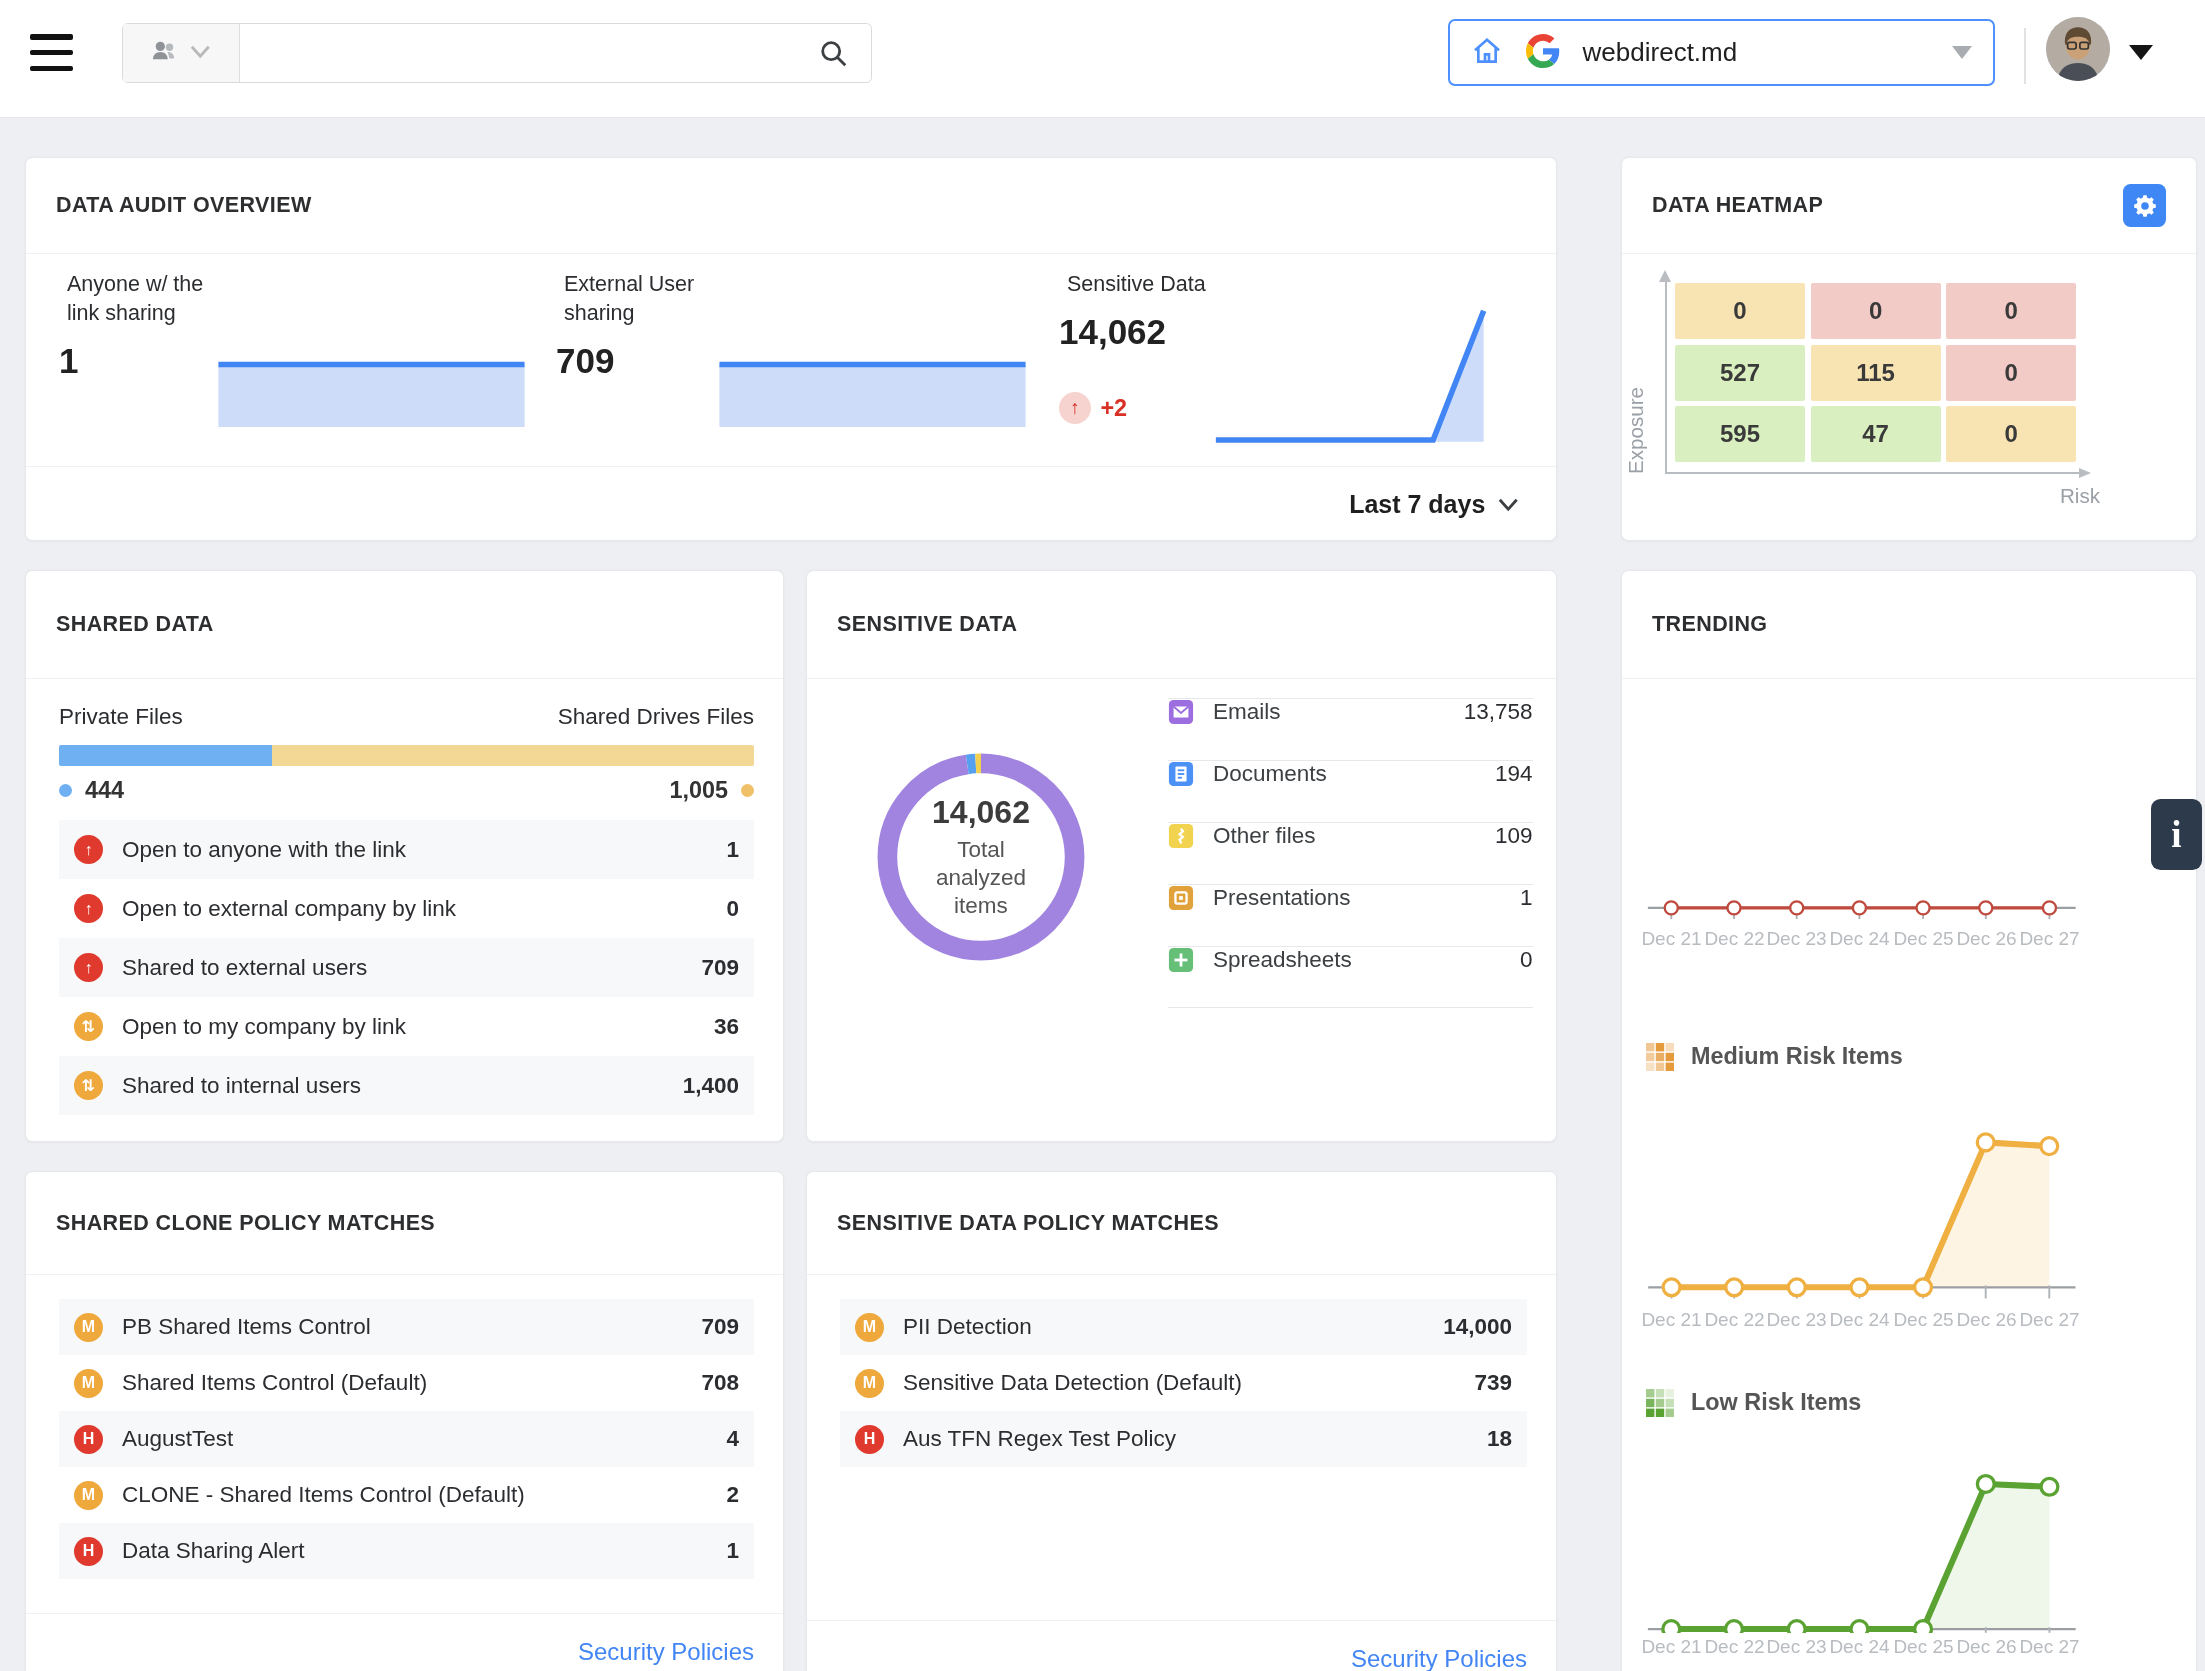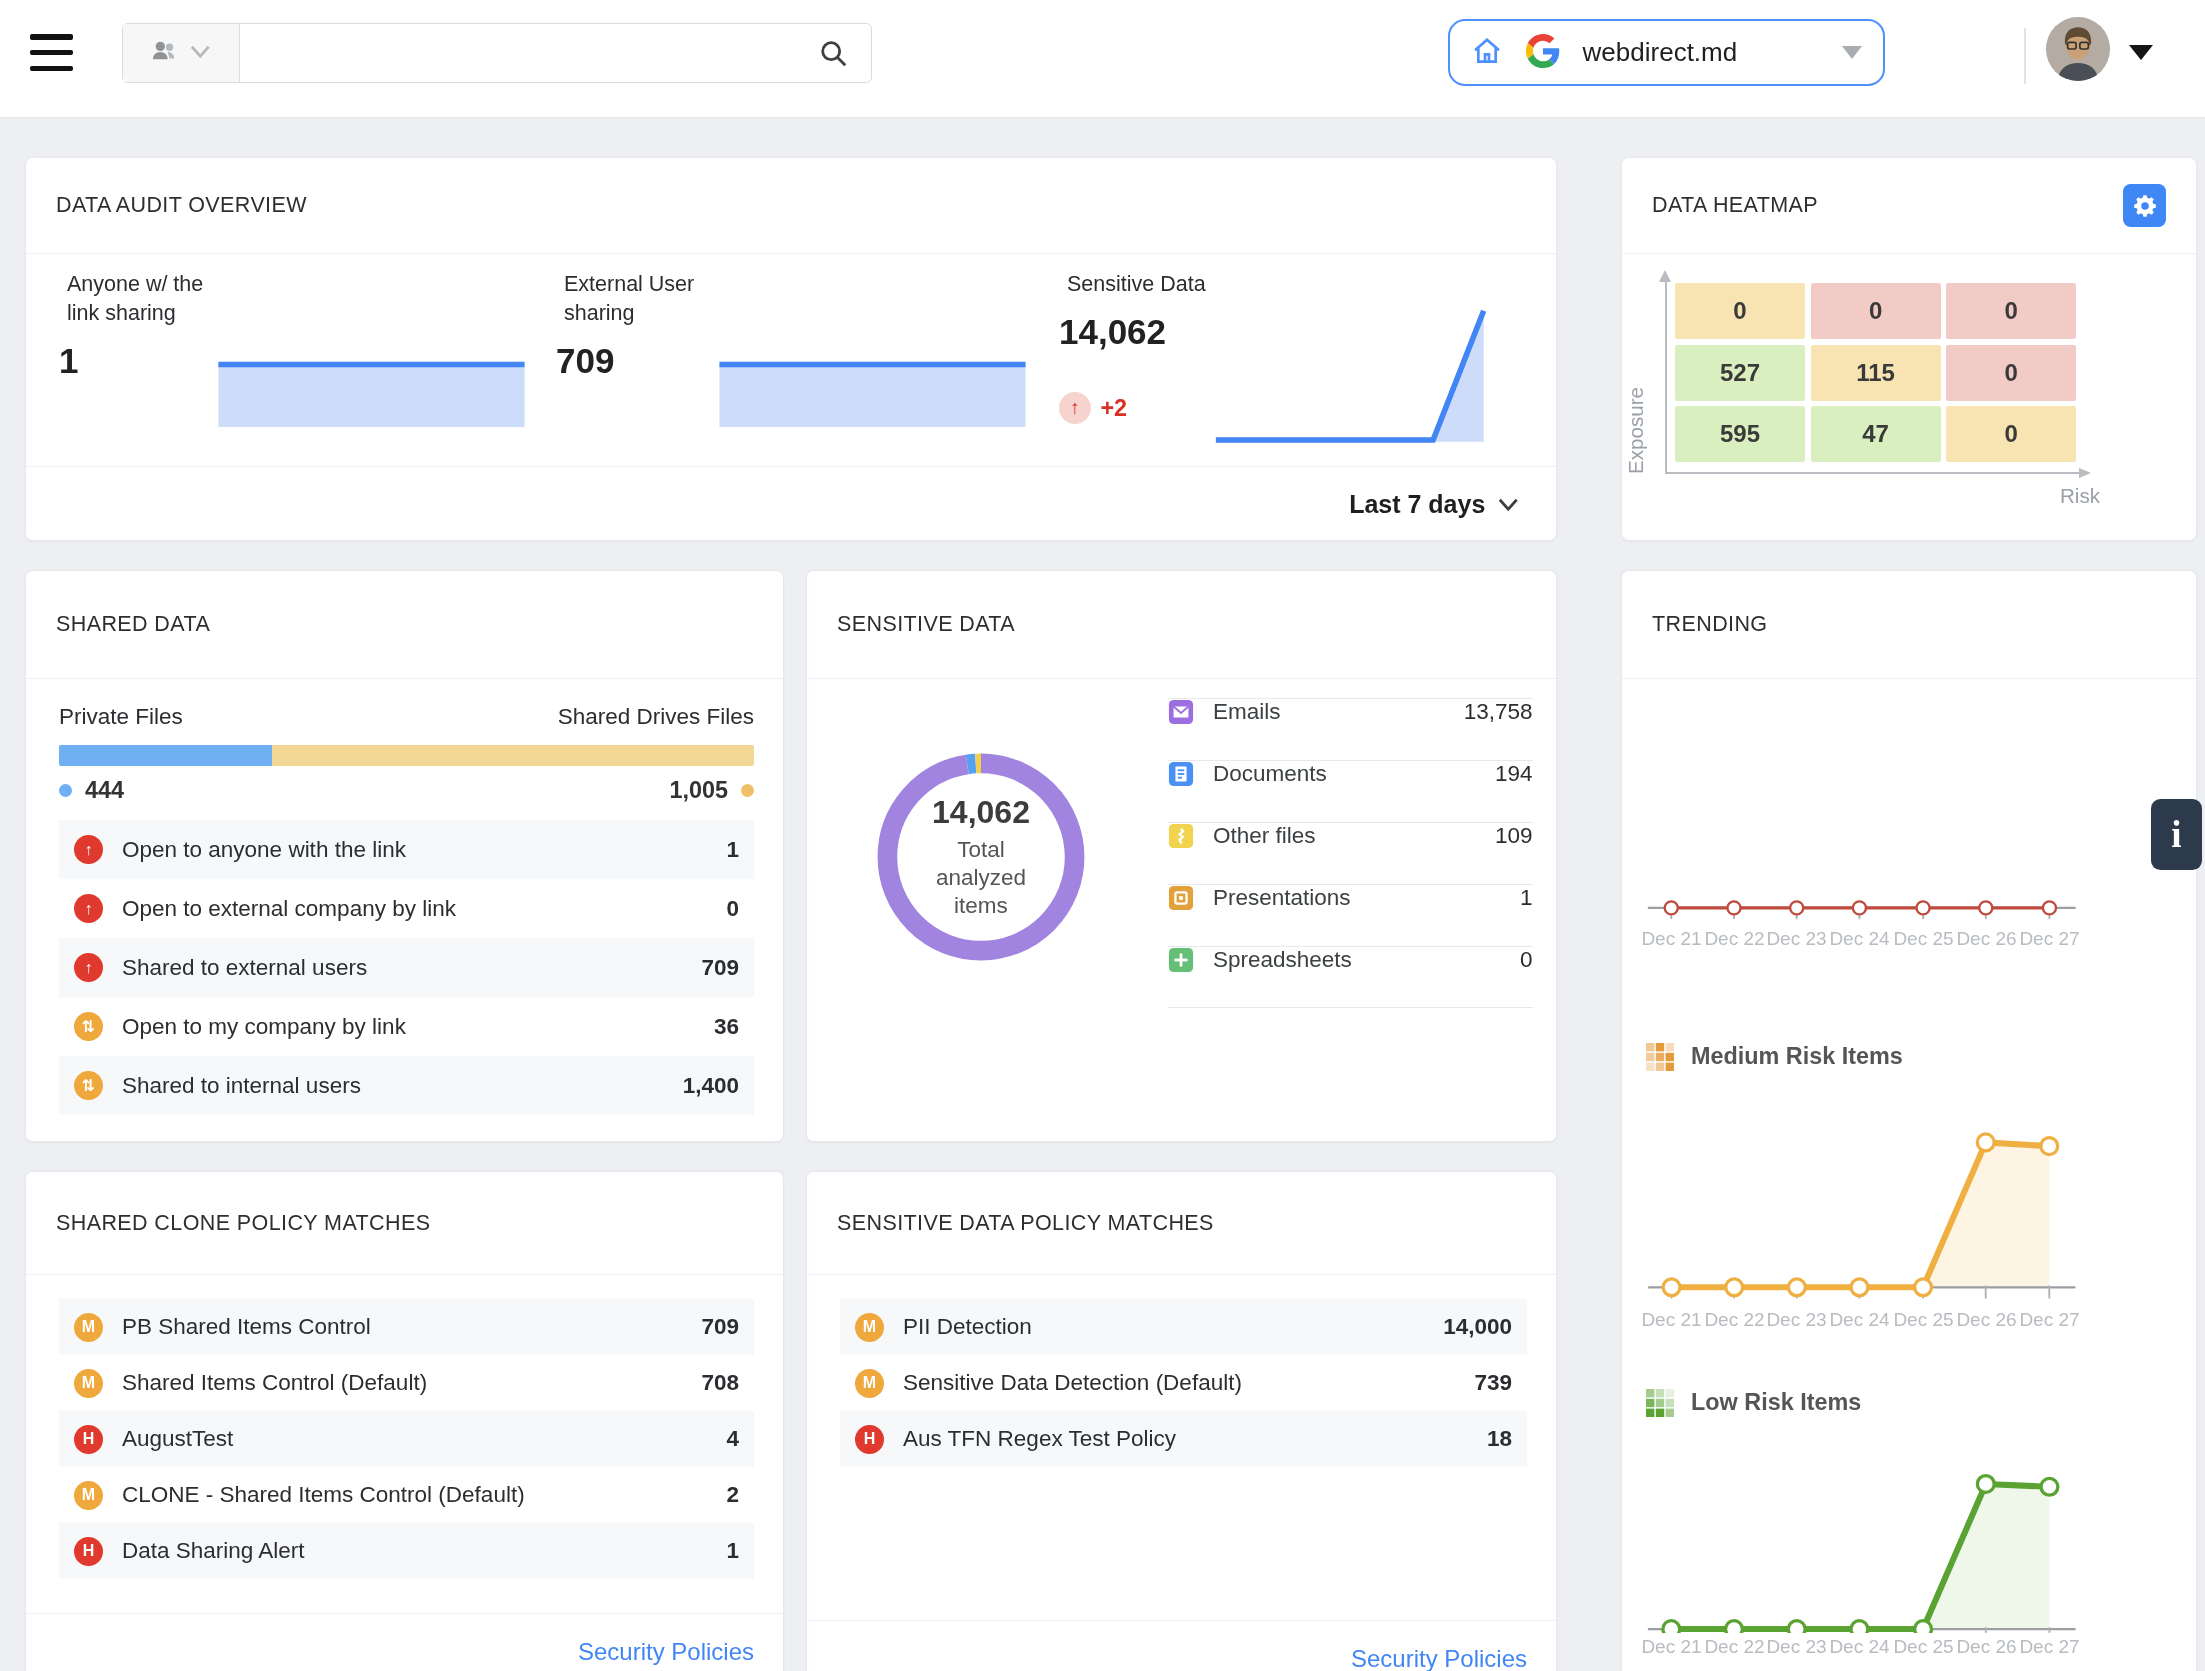--- a/index.html
+++ b/index.html
@@ -9,30 +9,30 @@
     background:#edeff2; font-family:"Liberation Sans","DejaVu Sans",sans-serif; color:#2b2d30;
   }
   
   .topbar { position:absolute; left:0; top:0; width:2205px; height:118px; background:#fff; border-bottom:0.9px solid #e7e8ea; }
   .hamburger { position:absolute; left:30px; top:34px; width:43px; height:39px; cursor:pointer; }
   .hamburger i { display:block; width:43px; height:5.6px; background:#111; border-radius:1.9px; margin-bottom:10.3px; }
   .searchgroup { position:absolute; left:122px; top:22.5px; width:750px; height:60px; border:0.9px solid #d9dadc; border-radius:5.6px; background:#fff; display:flex; }
   .scope-btn { width:117px; height:100%; background:#f7f7f8; border-right:0.9px solid #dddee0; display:flex; align-items:center; justify-content:center; gap:11.2px; cursor:pointer; }
   .search-input { flex:1; border:0; outline:none; font-size:24px; padding:0 56px 0 22.5px; background:transparent; }
   .search-mag { position:absolute; right:20.6px; top:14px; }
-  .domain-select { position:absolute; left:1448px; top:19px; width:437px; height:67px; background:#fff; border:2.8px solid #4d90fe; border-radius:17px; display:flex; align-items:center; padding:0 20.6px; gap:23px; cursor:pointer; }
+  .domain-select { position:absolute; left:1448px; top:19px; width:547px; height:67px; background:#fff; border:2.8px solid #4d90fe; border-radius:7px; display:flex; align-items:center; padding:0 20.6px; gap:23px; cursor:pointer; }
   .domain-select .label { font-size:26px; color:#1f1f1f; flex:1; }
   .caret-down-gray { width:0; height:0; border-left:10.3px solid transparent; border-right:10.3px solid transparent; border-top:13px solid #a9adb2; }
   .topbar-divider { position:absolute; left:2024px; top:28px; width:1.9px; height:56px; background:#e1e2e4; }
   .avatar { position:absolute; left:2046px; top:17px; width:64px; height:64px; border-radius:50%; overflow:hidden; cursor:pointer; background:#b8bdc4; }
   .avatar-caret { position:absolute; left:2129px; top:45px; width:0; height:0; border-left:12px solid transparent; border-right:12px solid transparent; border-top:15px solid #151515; cursor:pointer; }
   
   .card { position:absolute; background:#fff; border:0.9px solid #e7e8ea; border-radius:7.5px; box-shadow:0 0.9px 1.9px rgba(60,64,67,.05); }
   .card-h { display:flex; align-items:center; padding:0 30px; border-bottom:1.9px solid #eef0f1; }
-  .card-title { font-size:21.5px; font-weight:400; letter-spacing:0.4px; color:#2d2e30; }
+  .card-title { font-size:21.5px; font-weight:700; letter-spacing:0.4px; color:#2d2e30; }
   
   .c-overview { left:25px; top:157px; width:1532px; height:384px; }
   .c-overview .card-h { height:96px; }
   .stat { position:absolute; top:112px; }
   .stat .lbl { font-size:21.5px; color:#2b2d30; line-height:29px;margin-left:8px; }
   .stat .val { font-size:35px; font-weight:bold; color:#222; margin-top:13px; }
   .delta-row { position:absolute; display:flex; align-items:center; gap:9.4px; }
   .delta-ico { width:32px; height:32px; border-radius:50%; background:#f7d3cf; color:#d93025; font-size:19px; display:flex; align-items:center; justify-content:center; }
   .delta-txt { color:#d93025; font-size:23.4px; font-weight:bold; }
   .spark { position:absolute; }

